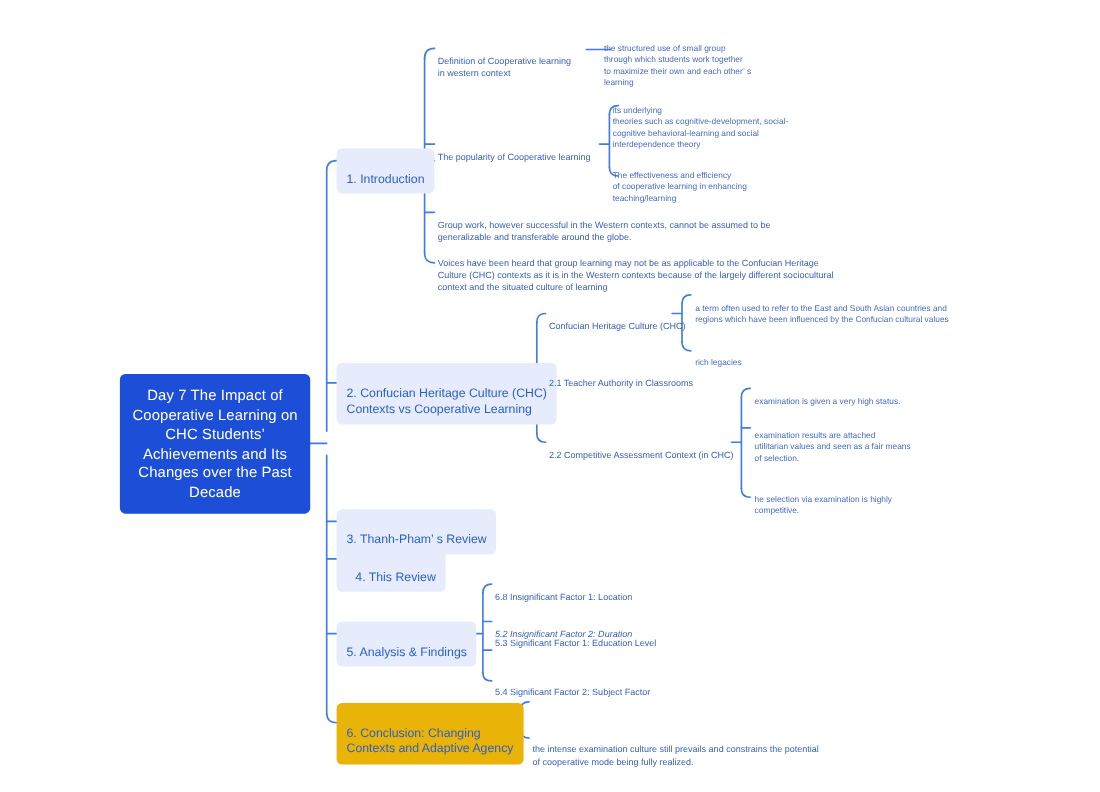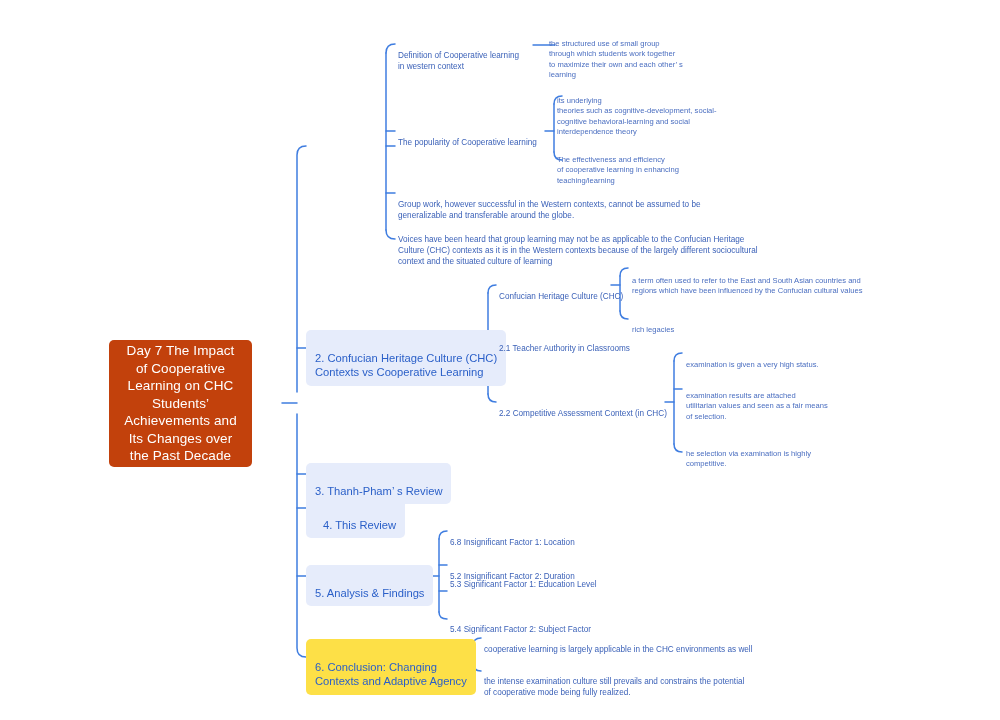--- a/index.html
+++ b/index.html
@@ -122,49 +122,52 @@
       <path d="M439,591 L447,591"></path>
       <path d="M439,612 Q439,619 447,619"></path>
 
       <path d="M464,657 L473,657"></path>
       <path d="M473,646 Q473,638 481,638"></path>
       <path d="M473,646 L473,663"></path>
       <path d="M473,663 Q473,671 481,671"></path>
     </g>
   </svg>
 
-  <div class="node root" style="left: 109px; top: 340px; width: 143px; height: 127px; display: flex; align-items: center; justify-content: center; background: #c2410c; color: rgb(255, 255, 255);">
+  <div class="node root" style="left: 109px; top: 340px; width: 173px; height: 127px; display: flex; align-items: center; justify-content: center; background: #1d4ed8; color: rgb(255, 255, 255);">
     <span>Day 7
 The Impact of
 Cooperative Learning on
 CHC Students’
 Achievements
 and Its Changes over the
 Past Decade</span>
   </div>
 
+  <div class="node lvl1" style="left: 306px; top: 135px; background: rgb(230, 236, 251); color: rgb(42, 95, 200);">
+    <span>1. Introduction</span>
+  </div>
 
   <div class="node lvl1" style="left: 306px; top: 330px; background: rgb(230, 236, 251); color: rgb(42, 95, 200);">
     <span>2. Confucian Heritage Culture (CHC)
    Contexts vs Cooperative Learning</span>
   </div>
 
   <div class="node lvl1" style="left: 306px; top: 463px; background: rgb(230, 236, 251); color: rgb(42, 95, 200);">
     <span>3. Thanh-Pham’ s Review</span>
   </div>
 
   <div class="node lvl1" style="left: 306px; top: 497px; background: rgb(230, 236, 251); color: rgb(42, 95, 200); padding-left: 17px;">
     <span>4. This Review</span>
   </div>
 
   <div class="node lvl1" style="left: 306px; top: 565px; background: rgb(230, 236, 251); color: rgb(42, 95, 200);">
     <span>5. Analysis &amp; Findings</span>
   </div>
 
-  <div class="node lvl1" style="left: 306px; top: 639px; background: #fde047; color: rgb(42, 95, 200);">
+  <div class="node lvl1" style="left: 306px; top: 639px; background: #eab308; color: rgb(42, 95, 200);">
     <span>6. Conclusion: Changing
 Contexts and Adaptive Agency</span>
   </div>
 
   <div class="node lvl2" style="left: 398px; top: 39px; width: 140px; color: rgb(60, 98, 184);">
     <span>Definition of Cooperative learning
 in western context</span>
   </div>
 
   <div class="node lvl2" style="left: 398px; top: 126px; width: 150px; color: rgb(60, 98, 184);">
@@ -235,34 +238,31 @@
 
   <div class="node lvl3" style="left: 686px; top: 438px; width: 200px; color: rgb(74, 110, 192);">
     <span>he selection via examination is highly
 competitive.</span>
   </div>
 
   <div class="node lvl2" style="left: 450px; top: 526px; width: 180px; color: rgb(60, 98, 184);">
     <span>6.8 Insignificant Factor 1: Location</span>
   </div>
 
-  <div class="node lvl2" style="left: 450px; top: 560px; width: 180px; color: rgb(60, 98, 184);">
+  <div class="node lvl2" style="left: 450px; top: 560px; width: 180px; color: rgb(60, 98, 184); font-style: italic;">
     <span>5.2 Insignificant Factor 2: Duration</span>
   </div>
 
   <div class="node lvl2" style="left: 450px; top: 568px; width: 190px; color: rgb(60, 98, 184);">
     <span>5.3 Significant Factor 1: Education Level</span>
   </div>
 
   <div class="node lvl2" style="left: 450px; top: 613px; width: 190px; color: rgb(60, 98, 184);">
     <span>5.4 Significant Factor 2: Subject Factor</span>
   </div>
 
-  <div class="node lvl2" style="left: 484px; top: 633px; width: 290px; color: rgb(60, 98, 184);">
-    <span>cooperative learning is largely applicable in the CHC environments as well</span>
-  </div>
 
   <div class="node lvl2" style="left: 484px; top: 665px; width: 280px; color: rgb(60, 98, 184);">
     <span>the intense examination culture still prevails and constrains the potential
  of cooperative mode being fully realized.</span>
   </div>
 
 </div>
 
 </body></html>

